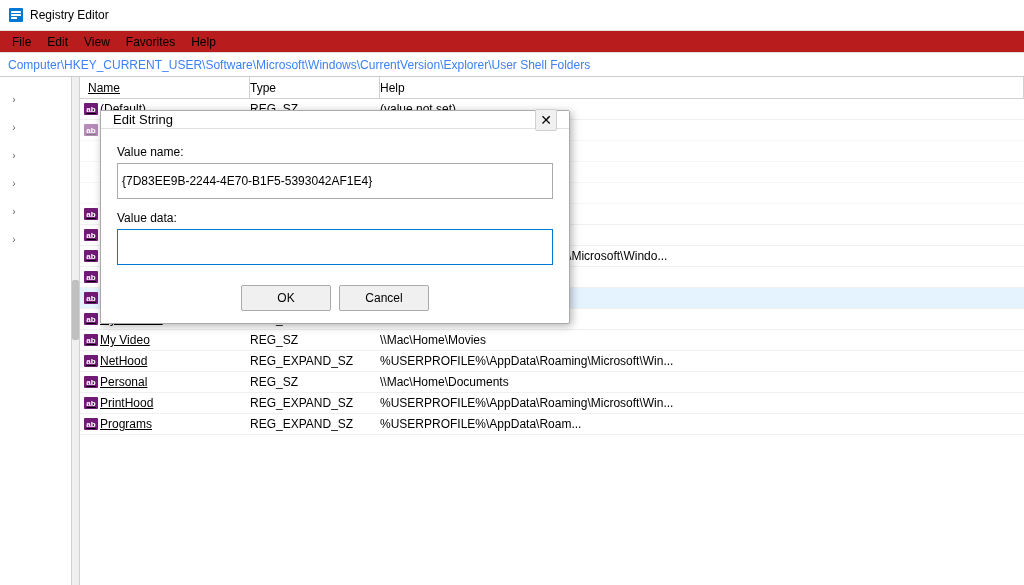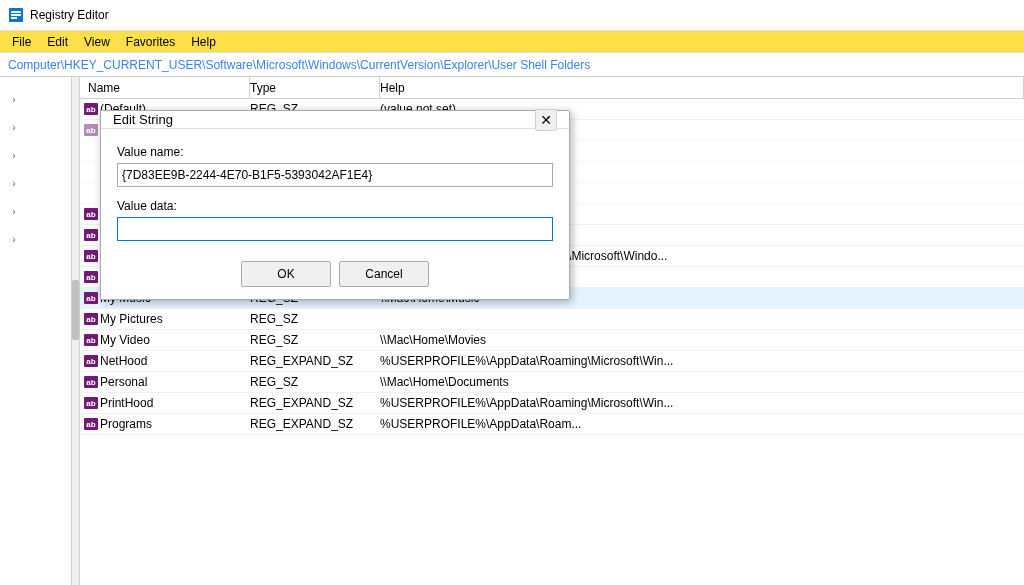--- a/index.html
+++ b/index.html
@@ -27,21 +27,21 @@
       height: 16px;
       margin-right: 6px;
     }
     .title-bar-text {
       font-size: 12px;
       color: #000;
     }
 
     
     .menu-bar {
-      background: #fde047;
+      background: #b91c1c;
       height: 22px;
       display: flex;
       align-items: center;
       padding: 0 4px;
       border-bottom: 1px solid #e0e0e0;
     }
     .menu-item {
       padding: 2px 8px;
       cursor: pointer;
       font-size: 12px;
@@ -117,21 +117,21 @@
       overflow: hidden;
       position: relative;
     }
     .table-header {
       display: flex;
       background: #fff;
       border-bottom: 1px solid #d0d0d0;
       height: 22px;
       align-items: center;
     }
-    .col-name { width: 170px; padding-left: 8px; }
+    .col-name { width: 170px; padding-left: 8px; text-decoration: underline; }
     .col-type { width: 130px; }
     .col-data { flex: 1; }
 
     .table-header .col-name,
     .table-header .col-type,
     .table-header .col-data {
       font-weight: normal;
       color: #000;
       font-size: 12px;
       border-right: 1px solid #d0d0d0;
@@ -240,21 +240,21 @@
 
     .dialog-label {
       font-size: 12px;
       color: #000;
       margin-bottom: 4px;
       display: block;
     }
 
     .dialog-input {
       width: 100%;
-      height: 24px;
+      height: 36px;
       border: 1px solid #aaa;
       font-size: 12px;
       padding: 2px 4px;
       background: #fff;
       color: #000;
       margin-bottom: 12px;
       outline: none;
     }
     .dialog-input.active-input {
       border: 1px solid #0078d4;

